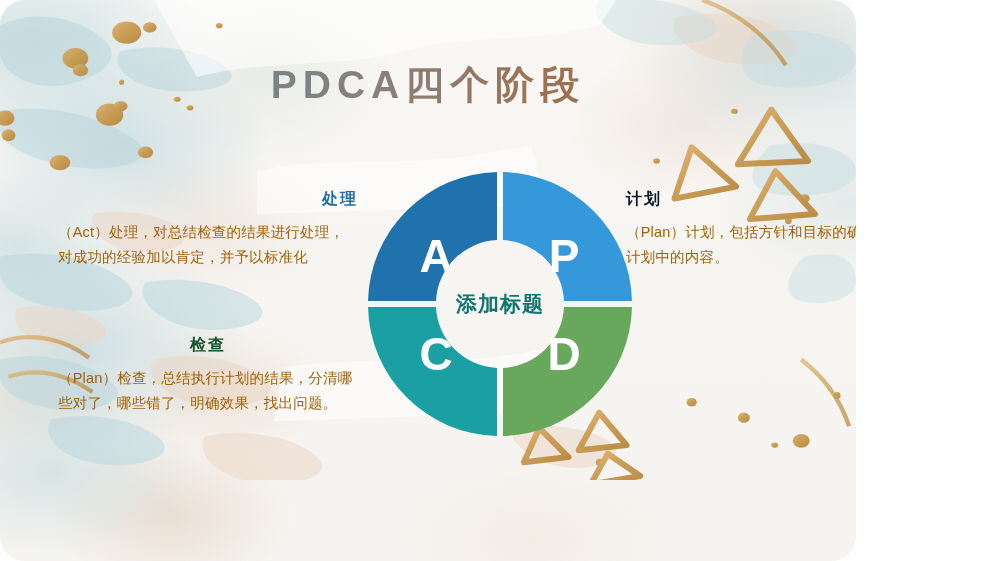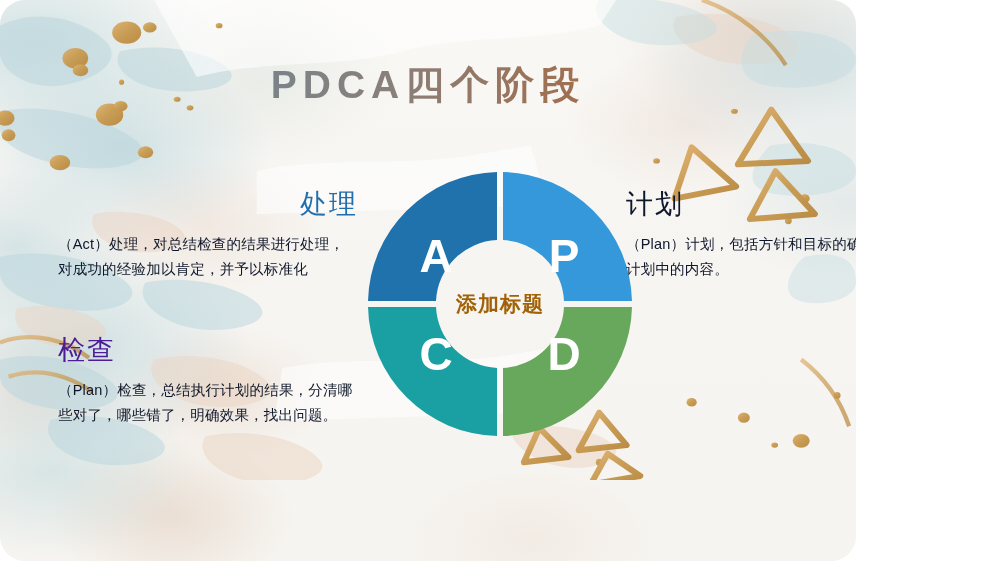--- a/index.html
+++ b/index.html
@@ -86,44 +86,44 @@
     dominant-baseline: central;
   }
   #center-label {
     position: absolute;
     left: 0; right: 0;
     top: 50%;
     transform: translateY(-50%);
     text-align: center;
     font-size: 21px;
     font-weight: bold;
-    color: #a16207;
+    color: #0f766e;
     letter-spacing: 1px;
   }
 
   
   .blk { position: absolute; }
   .blk-heading {
-    font-size: 27px;
-    font-weight: normal;
+    font-size: 16px;
+    font-weight: bold;
     line-height: 1.1;
     letter-spacing: 2px;
     margin-bottom: 12px;
   }
   .blk-body {
     font-size: 14.5px;
     line-height: 1.75;
-    color: #0f172a;
+    color: #a16207;
     letter-spacing: .2px;
   }
 
   #blk-act   { left: 58px;  top: 190px; width: 300px; text-align: left; }
   #blk-act .blk-heading { text-align: right; color: #1f6fae; }
   #blk-check { left: 58px;  top: 336px; width: 300px; text-align: left; }
-  #blk-check .blk-heading { text-align: left; color: #4c1d95; }
+  #blk-check .blk-heading { text-align: center; color: #14532d; }
   #blk-plan  { left: 626px; top: 190px; width: 300px; }
   #blk-plan .blk-heading { color: #0f172a; }
   #blk-do    { left: 626px; top: 336px; width: 300px; }
   #blk-do .blk-heading { color: #5fa254; }
 </style>
 </head>
 <body>
 
 <div id="slide">
 

